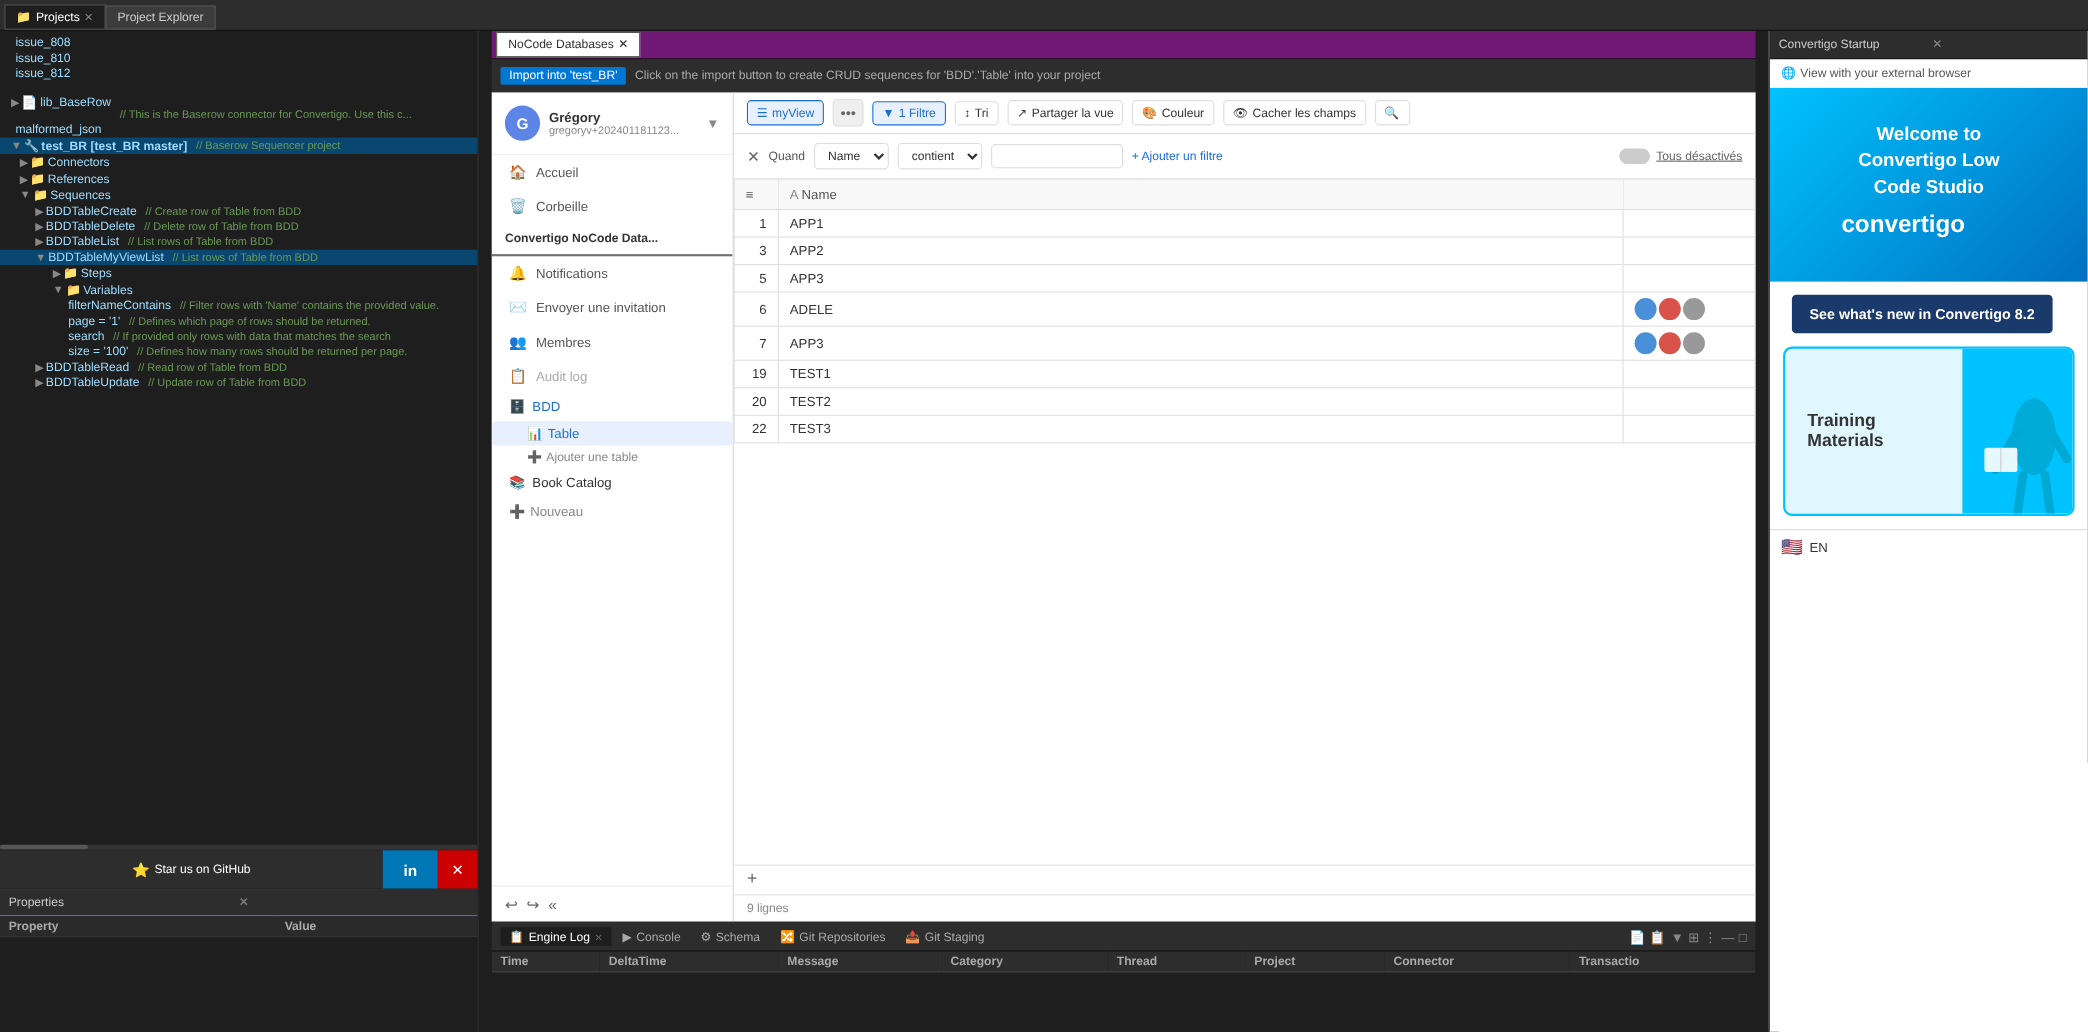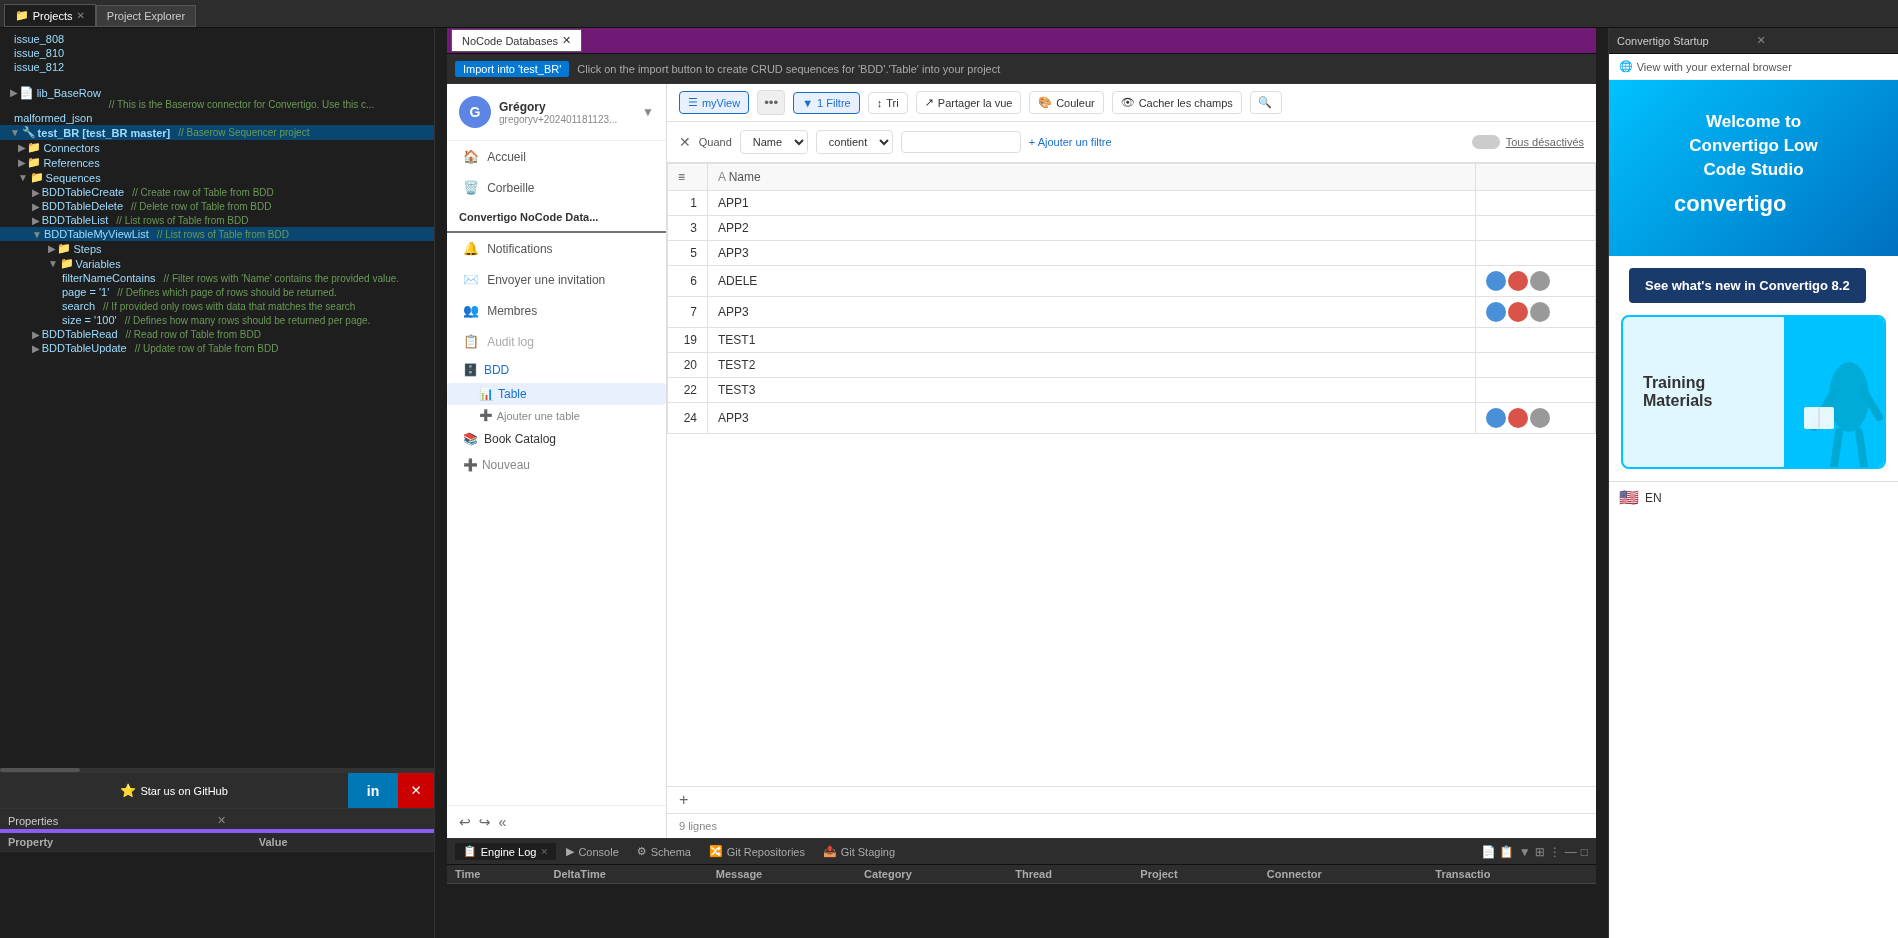--- a/index.html
+++ b/index.html
@@ -72,21 +72,21 @@
     .training-text { padding: 20px; font-size: 16px; font-weight: bold; color: #333; flex: 1; display: flex; align-items: center; }
     .training-illustration { width: 100px; background: #00c2ff; display: flex; align-items: flex-end; justify-content: center; overflow: hidden; position: relative; }
     .lang-bar { display: flex; align-items: center; padding: 6px 10px; border-top: 1px solid #ddd; gap: 6px; }
     .flag-icon { font-size: 16px; }
     .lang-label { font-size: 12px; color: #333; }
     .log-table { width: 100%; border-collapse: collapse; font-size: 11px; }
     .log-table th { background: #2d2d2d; color: #aaa; padding: 3px 8px; text-align: left; border-bottom: 1px solid #444; white-space: nowrap; margin-top: 32px; }
 
     
     .props-panel { border-top: 1px solid #333; height: 130px; background: #1e1e1e; }
-    .props-header { display: flex; align-items: flex-end; background: #2d2d2d; padding: 2px 8px; border-bottom: 4px solid #8b5cf6; height: 24px; }
+    .props-header { display: flex; align-items: center; background: #2d2d2d; padding: 2px 8px; border-bottom: 1px solid #8b5cf6; height: 24px; }
     .props-header span { font-size: 11px; color: #ccc; flex: 1; }
     .props-table { width: 100%; border-collapse: collapse; font-size: 11px; }
     .props-table th { background: #2a2a2a; color: #aaa; padding: 3px 8px; text-align: left; border-bottom: 1px solid #333; }
 
     .nocode-tab { display: flex; align-items: center; padding: 4px 10px; background: #2d2d2d; border: 1px solid #555; font-size: 11px; color: #ccc; cursor: pointer; gap: 4px; }
     .nocode-tab.active { background: #fff; color: #333; }
     .scroll-thumb { height: 4px; width: 80px; background: #555; border-radius: 2px; }
   </style>
 </head>
 <body>
@@ -435,31 +435,20 @@
                 <tr>
                   <td class="row-num">20</td>
                   <td>TEST2</td>
                   <td></td>
                 </tr>
                 <tr>
                   <td class="row-num">22</td>
                   <td>TEST3</td>
                   <td></td>
                 </tr>
-                <tr>
-                  <td class="row-num">24</td>
-                  <td>APP3</td>
-                  <td>
-                    <div class="avatar-group">
-                      <div class="mini-avatar blue"></div>
-                      <div class="mini-avatar red"></div>
-                      <div class="mini-avatar dark"></div>
-                    </div>
-                  </td>
-                </tr>
               </tbody>
           </table>
         </div>
 
         <div style="padding:4px 12px; border-top:1px solid #e0e0e0;">
           <span class="add-row-btn">+</span>
         </div>
 
         <div class="table-footer">
           <span>9 lignes</span>

